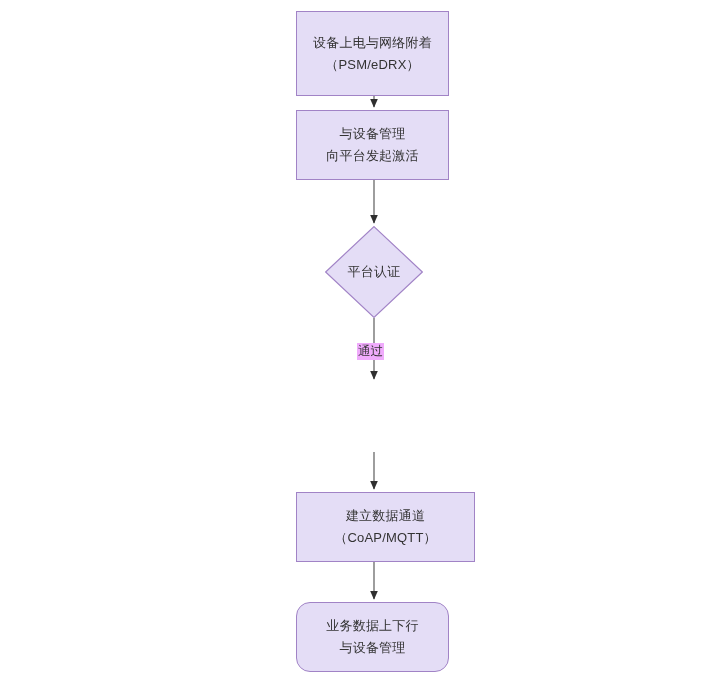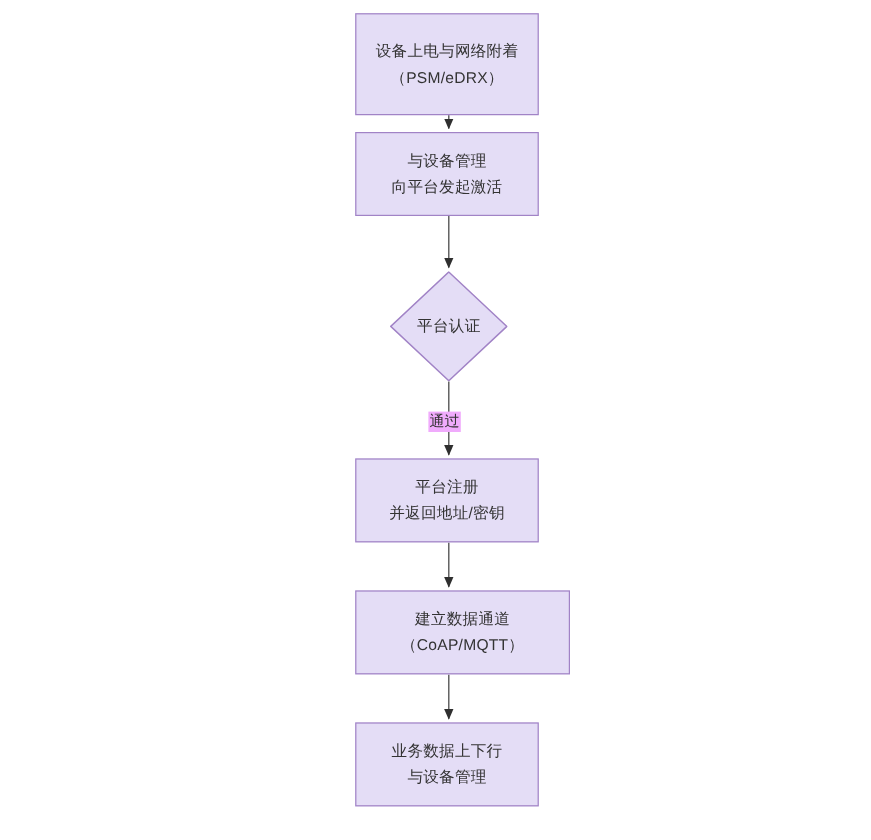--- a/index.html
+++ b/index.html
@@ -124,28 +124,24 @@
 
   <div class="node node-diamond" style="left:325px; top:226px; width:98px; height:92px;">
     <svg class="diamond-shape" viewBox="0 0 98 92" preserveAspectRatio="none">
       <polygon points="49,0.6 97.4,46 49,91.4 0.6,46" fill="#e4ddf6" stroke="#a183c6" stroke-width="1.2"></polygon>
     </svg>
     <div class="node-label">平台认证</div>
   </div>
 
   <div class="edge-label" style="left:357px; top:343px;">通过</div>
 
-  <div class="node node-box" style="left:296px; top:382px; width:153px; height:70px;">
-    <div class="node-label">平台注册
-并返回地址/密钥</div>
-  </div>
 
   <div class="node node-box" style="left:296px; top:492px; width:179px; height:70px;">
     <div class="node-label">建立数据通道
 （CoAP/MQTT）</div>
   </div>
 
-  <div class="node node-box" style="left:296px; top:602px; width:153px; height:70px;">
+  <div class="node node-box" style="left:296px; top:602px; width:153px; height:70px;border-radius:14px;">
     <div class="node-label">业务数据上下行
 与设备管理</div>
   </div>
 
 </div>
 
 </body></html>

